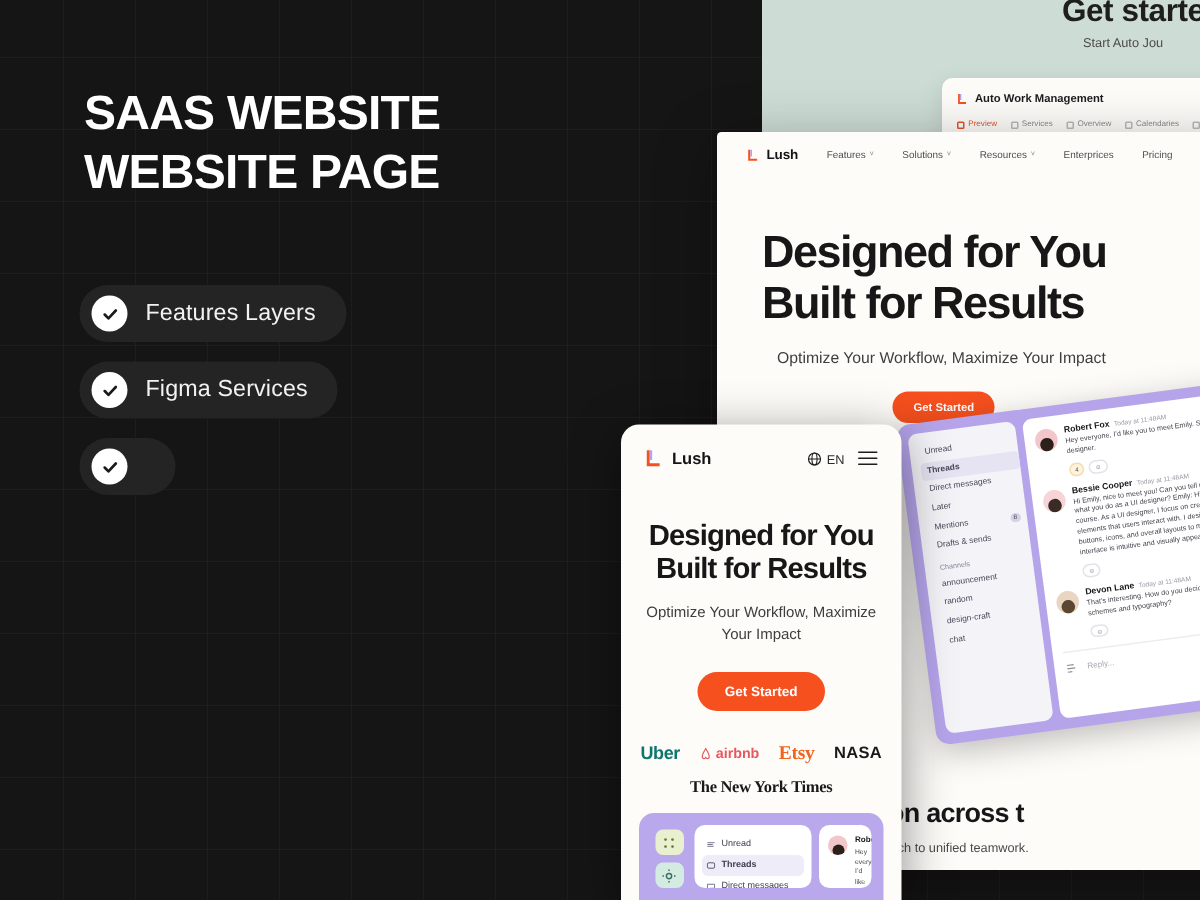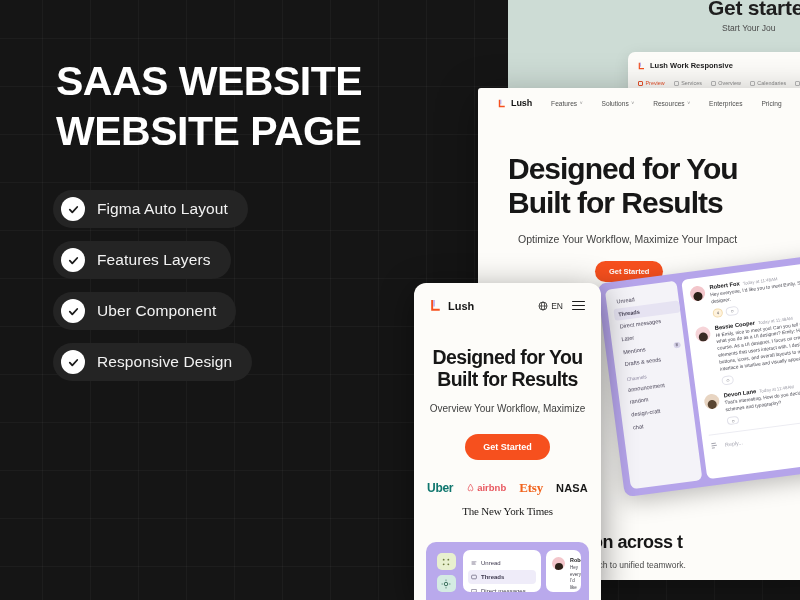--- a/index.html
+++ b/index.html
@@ -27,21 +27,21 @@
   }
 
   
   #left { position: absolute; left: 0; top: 0; width: 420px; height: 600px; }
 
   .title {
     position: absolute;
     left: 56px; top: 56px;
     width: 400px;
     color: #ffffff;
-    font-size: 41px;
+    font-size: 32px;
     line-height: 1.22;
     font-weight: 700;
     letter-spacing: -0.5px;
   }
   .title .ln { display: block; white-space: nowrap; }
 
   .pills { position: absolute; left: 53px; top: 190px; }
   .pill {
     display: flex; align-items: center;
     height: 38px;
@@ -304,41 +304,41 @@
   .mob-chat .msg .av { width: 13px; height: 13px; flex: 0 0 13px; }
   .mob-chat .msg .mname { font-size: 5.4px; }
   .mob-chat .msg .mtext { font-size: 4.5px; }
 
   
   .lg { white-space: nowrap; display: inline-block; }
   .lg-uber { font-weight: 700; color: #0f766e; letter-spacing: -0.3px; }
   .lg-airbnb { color: #e8575f; font-weight: 700; display: inline-flex; align-items: center; gap: 2px; }
   .lg-etsy { color: #f1641e; font-weight: 700; font-family: "Liberation Serif", serif; letter-spacing: -0.2px; }
   .lg-nasa { font-weight: 700; color: #191919; letter-spacing: 0.2px; }
-  .lg-nyt { font-family: "Liberation Serif", serif; font-weight: 400; color: #191919; letter-spacing: -0.2px; }
+  .lg-nyt { font-family: "Liberation Serif", serif; font-weight: 700; color: #191919; letter-spacing: -0.2px; }
 </style>
 </head>
 <body>
 
 <div id="stage">
   <div id="grid"></div>
 
   <div id="mockups">
 
     <div class="sage-panel"></div>
     <div class="sage-head">Get started</div>
-    <div class="sage-sub">Start Your Jou</div>
+    <div class="sage-sub">Start Auto Jou</div>
 
     <div class="wm-card">
       <div class="wm-title">
         <svg width="8" height="8" viewBox="0 0 12 12">
           <path d="M2 1 L2 10 L9 10" stroke="#f6501e" stroke-width="1.8" fill="none"></path>
           <path d="M3.6 1 L3.6 7" stroke="#b5a4ea" stroke-width="1.4" fill="none"></path>
         </svg>
-        <span class="t">Lush Work Responsive</span>
+        <span class="t">Auto Work Management</span>
       </div>
       <div class="wm-tabs">
         <div class="wm-tab active">
           <span class="tsq"></span>
           <span class="tl">Preview</span>
         </div>
         <div class="wm-tab">
           <span class="tsq"></span>
           <span class="tl">Services</span>
         </div>
@@ -537,21 +537,22 @@
             <span></span>
               <span></span>
               <span></span>
           </div>
         </div>
       </div>
 
       <div class="mob-hero">
         <div class="mob-h1">Designed for You</div>
         <div class="mob-h1">Built for Results</div>
-        <div class="mob-sub">Overview Your Workflow, Maximize</div>
+        <div class="mob-sub">Optimize Your Workflow, Maximize</div>
+        <div class="mob-sub" style="margin-top:0">Your Impact</div>
         <button class="mob-cta">Get Started</button>
         <div class="mob-logos">
           <span class="lg lg-uber" style="font-size:12px">Uber</span>
           <span class="lg lg-airbnb" style="font-size:9.5px">
             <svg width="9" height="9" viewBox="0 0 12 12">
               <path d="M6 1.5 C7.6 4 9.6 7 9 9.2 C8.6 10.6 6.9 10.7 6 9.3 C5.1 10.7 3.4 10.6 3 9.2 C2.4 7 4.4 4 6 1.5 Z" fill="none" stroke="#e8575f" stroke-width="1.1"></path>
             </svg>
             <span>airbnb</span>
           </span>
           <span class="lg lg-etsy" style="font-size:13px">Etsy</span>
@@ -625,42 +626,33 @@
       <span class="ln">WEBSITE PAGE</span>
     </div>
 
     <div class="pills">
       <div class="pill">
         <span class="check">
           <svg width="13" height="13" viewBox="0 0 14 14">
               <path d="M3 7.2 L5.7 10 L11 4.3" stroke="#1a1a1a" stroke-width="1.9" fill="none" stroke-linecap="round" stroke-linejoin="round"></path>
             </svg>
         </span>
-        <span class="ptext">Figma Auto Layout</span>
+        <span class="ptext">Features Layers</span>
       </div>
       <div class="pill">
         <span class="check">
           <svg width="13" height="13" viewBox="0 0 14 14">
               <path d="M3 7.2 L5.7 10 L11 4.3" stroke="#1a1a1a" stroke-width="1.9" fill="none" stroke-linecap="round" stroke-linejoin="round"></path>
             </svg>
         </span>
-        <span class="ptext">Features Layers</span>
+        <span class="ptext">Figma Services</span>
       </div>
       <div class="pill">
         <span class="check">
           <svg width="13" height="13" viewBox="0 0 14 14">
               <path d="M3 7.2 L5.7 10 L11 4.3" stroke="#1a1a1a" stroke-width="1.9" fill="none" stroke-linecap="round" stroke-linejoin="round"></path>
             </svg>
         </span>
-        <span class="ptext">Uber Component</span>
-      </div>
-      <div class="pill">
-        <span class="check">
-          <svg width="13" height="13" viewBox="0 0 14 14">
-              <path d="M3 7.2 L5.7 10 L11 4.3" stroke="#1a1a1a" stroke-width="1.9" fill="none" stroke-linecap="round" stroke-linejoin="round"></path>
-            </svg>
-        </span>
-        <span class="ptext">Responsive Design</span>
       </div>
     </div>
 
   </div>
 </div>
 
 </body></html>

